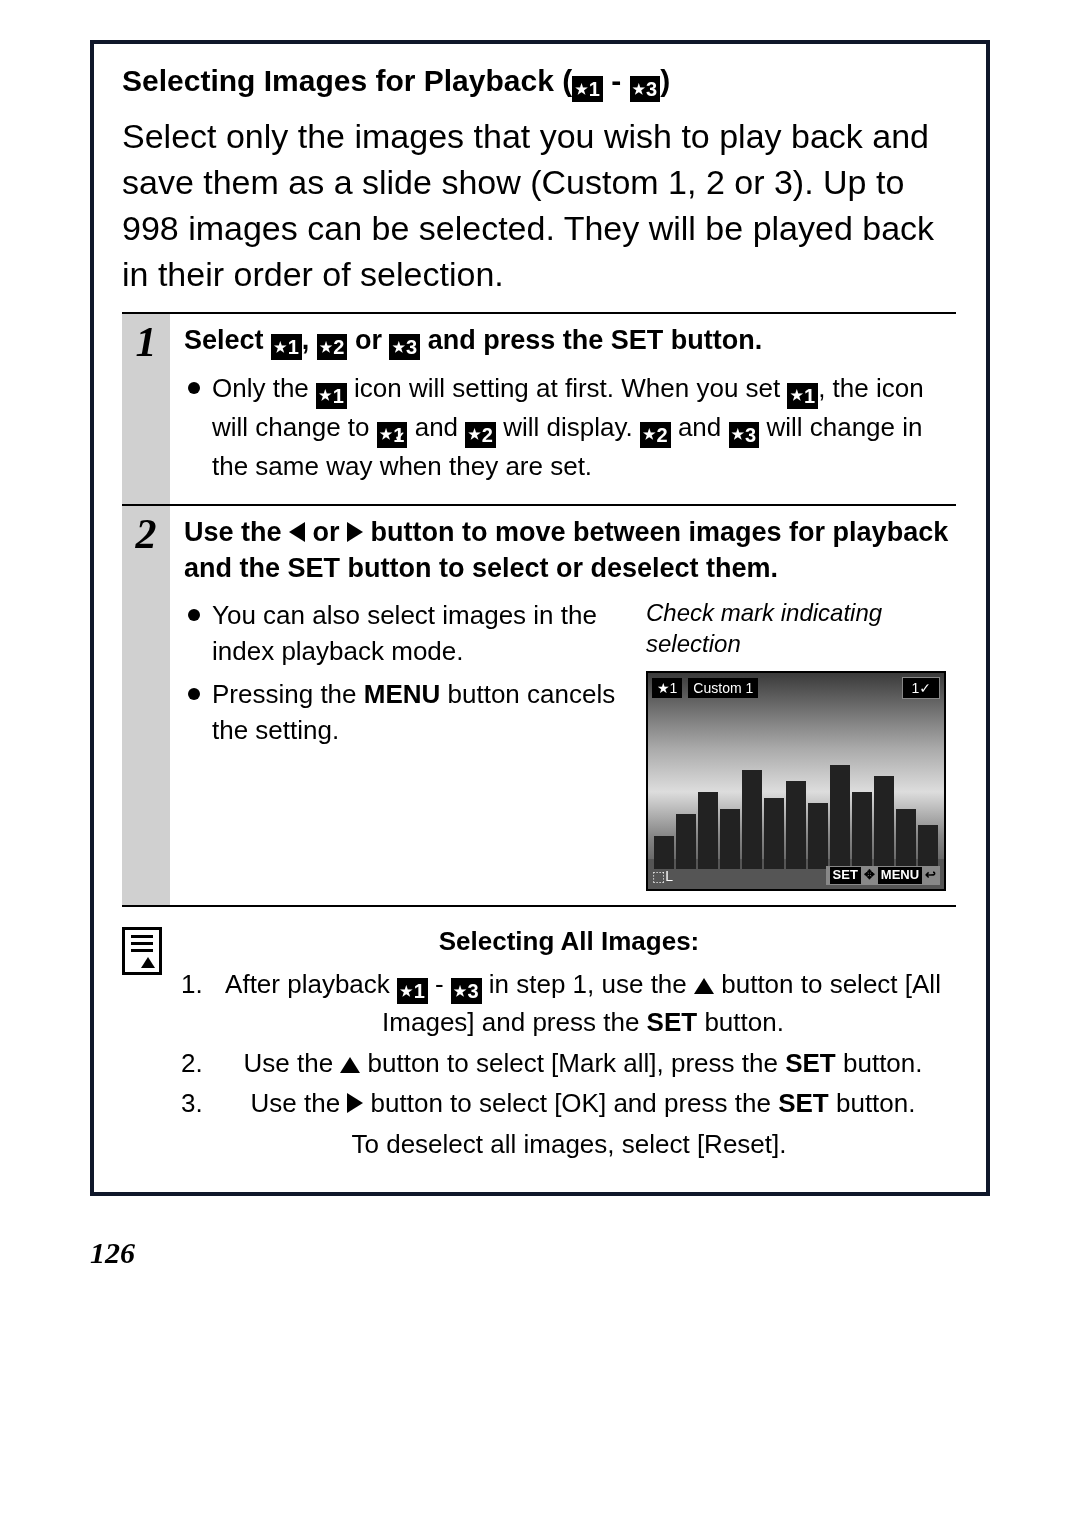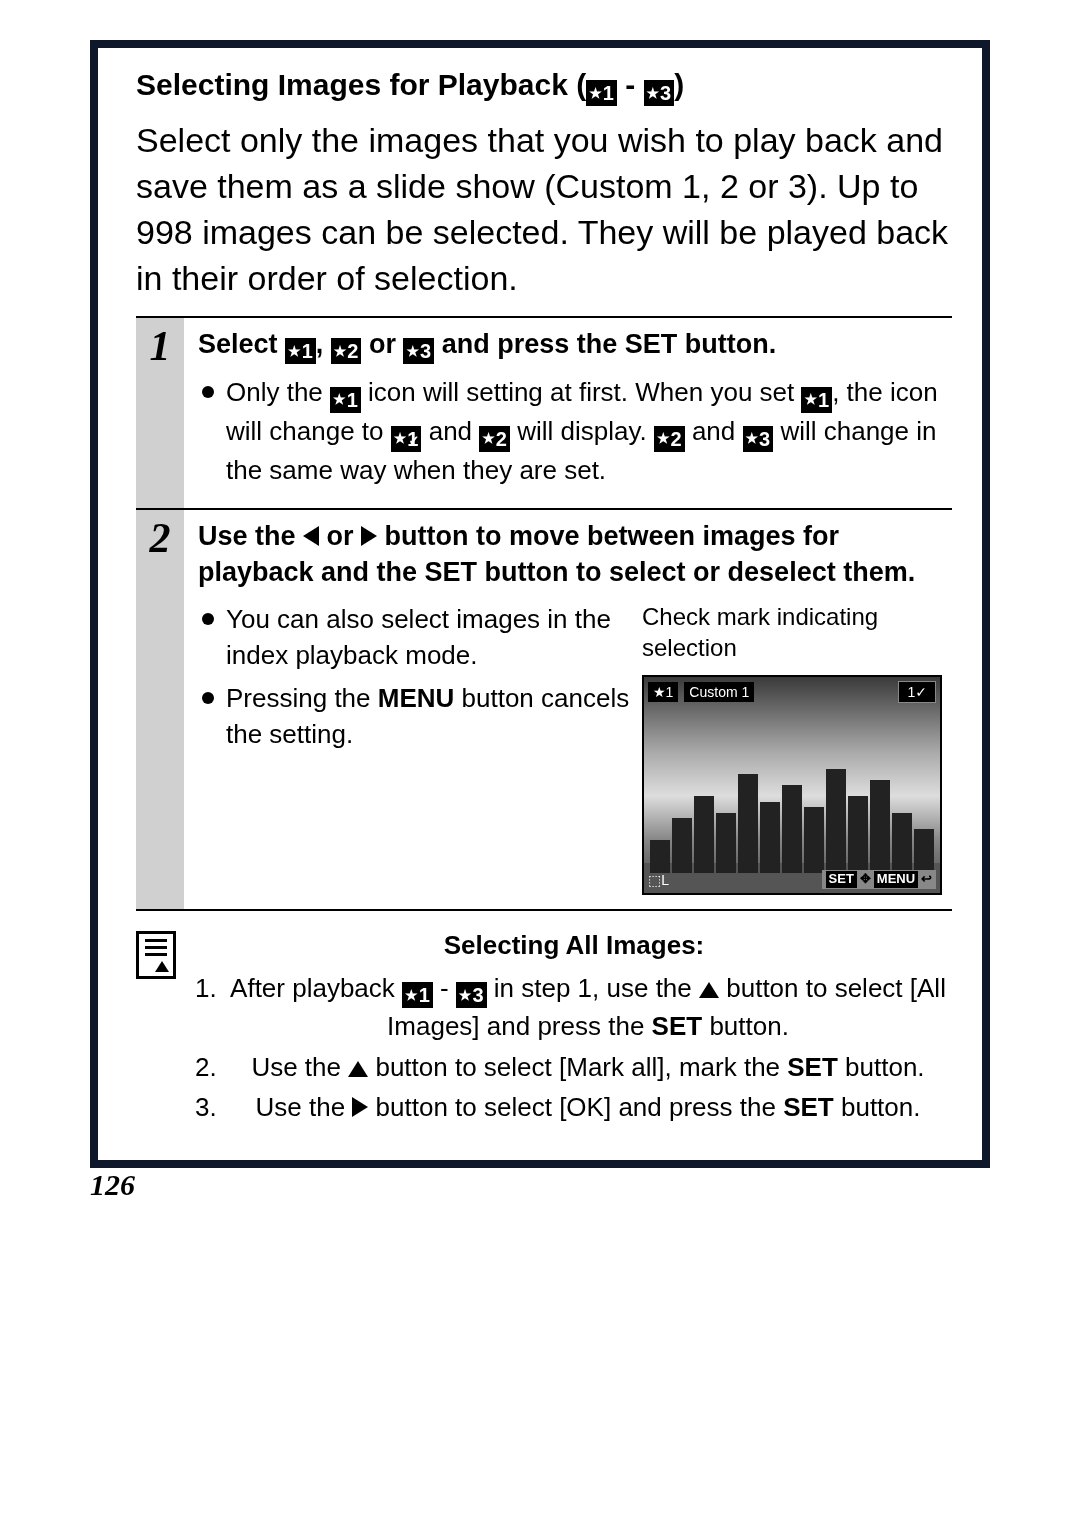--- a/index.html
+++ b/index.html
@@ -9,22 +9,22 @@
     background: #fff;
     font-family: Arial, Helvetica, sans-serif;
     color: #000;
     width: 1080px;
   }
   .page {
     width: 1080px;
     padding: 40px 90px 40px 90px;
   }
   .outer-box {
-    border: 8px solid #0f172a;
-    padding: 20px 30px 30px 38px;
+    border: 4px solid #0f172a;
+    padding: 20px 30px 30px 28px;
   }
   .title {
     font-weight: 900;
     font-size: 30px;
     margin-bottom: 12px;
     font-family: Arial, Helvetica, sans-serif;
   }
   .intro {
     font-size: 34px;
     line-height: 1.35;
@@ -101,21 +101,21 @@
   }
   .tri-left { border-top: 10px solid transparent; border-bottom: 10px solid transparent; border-right: 16px solid #000; }
   .tri-right { border-top: 10px solid transparent; border-bottom: 10px solid transparent; border-left: 16px solid #000; }
   .tri-up { border-left: 10px solid transparent; border-right: 10px solid transparent; border-bottom: 16px solid #000; }
   .step2-grid {
     display: flex;
     gap: 2px;
   }
   .step2-left { flex: 1; }
   .step2-right { width: 310px; flex: 0 0 310px; font-size: 24px; line-height: 1.3; }
-  .anno { margin-bottom: 8px; position: relative; }
+  .anno { margin-bottom: 8px; position: relative; font-style: italic; }
   .lcd {
     width: 300px;
     height: 220px;
     background: linear-gradient(#3a3a3a 0%, #5a5a5a 10%, #aaa 35%, #ddd 55%, #888 75%, #444 100%);
     border: 2px solid #000;
     position: relative;
     margin-top: 12px;
     overflow: hidden;
   }
   .lcd-top {
@@ -168,20 +168,21 @@
     position:absolute; bottom:4px; right:4px; width:0; height:0;
     border-left:7px solid transparent; border-right:7px solid transparent; border-bottom:11px solid #000;
   }
   .tip-body { flex:1; font-size: 26px; line-height: 1.4; }
   .tip-title { font-weight: 700; margin-bottom: 6px; }
   .tip-list { margin:0; padding-left: 28px; }
   .tip-list li { margin-bottom: 4px; }
   .tip-foot { margin-top: 4px; }
   .pagenum {
     font-size: 30px; font-weight: 900; font-style: italic;
+    margin-top: 40px;
     font-family: Georgia, 'Times New Roman', serif;
   }
   .bold { font-weight: 700; }
 </style>
 </head>
 <body>
 
 <div class="page">
   <div class="outer-box">
 
@@ -323,25 +324,26 @@
           <li>
             <span>After playback </span><span class="inline-icon">
                 <span class="star">★</span>
                 <span>1</span>
               </span><span> - </span><span class="inline-icon">
                 <span class="star">★</span>
                 <span>3</span>
               </span><span> in step 1, use the </span><span class="tri tri-up"></span><span> button to select [All Images] and press the </span><span class="bold">SET</span><span> button.</span>
           </li>
           <li>
-            <span>Use the </span><span class="tri tri-up"></span><span> button to select [Mark all], mark the </span><span class="bold">SET</span><span> button.</span>
+            <span>Use the </span><span class="tri tri-up"></span><span> button to select [Mark all], press the </span><span class="bold">SET</span><span> button.</span>
           </li>
           <li>
             <span>Use the </span><span class="tri tri-right"></span><span> button to select [OK] and press the </span><span class="bold">SET</span><span> button.</span>
           </li>
         </ol>
+        <div class="tip-foot">To deselect all images, select [Reset].</div>
       </div>
     </div>
 
   </div>
 
   <div class="pagenum">126</div>
 </div>
 
 </body></html>

